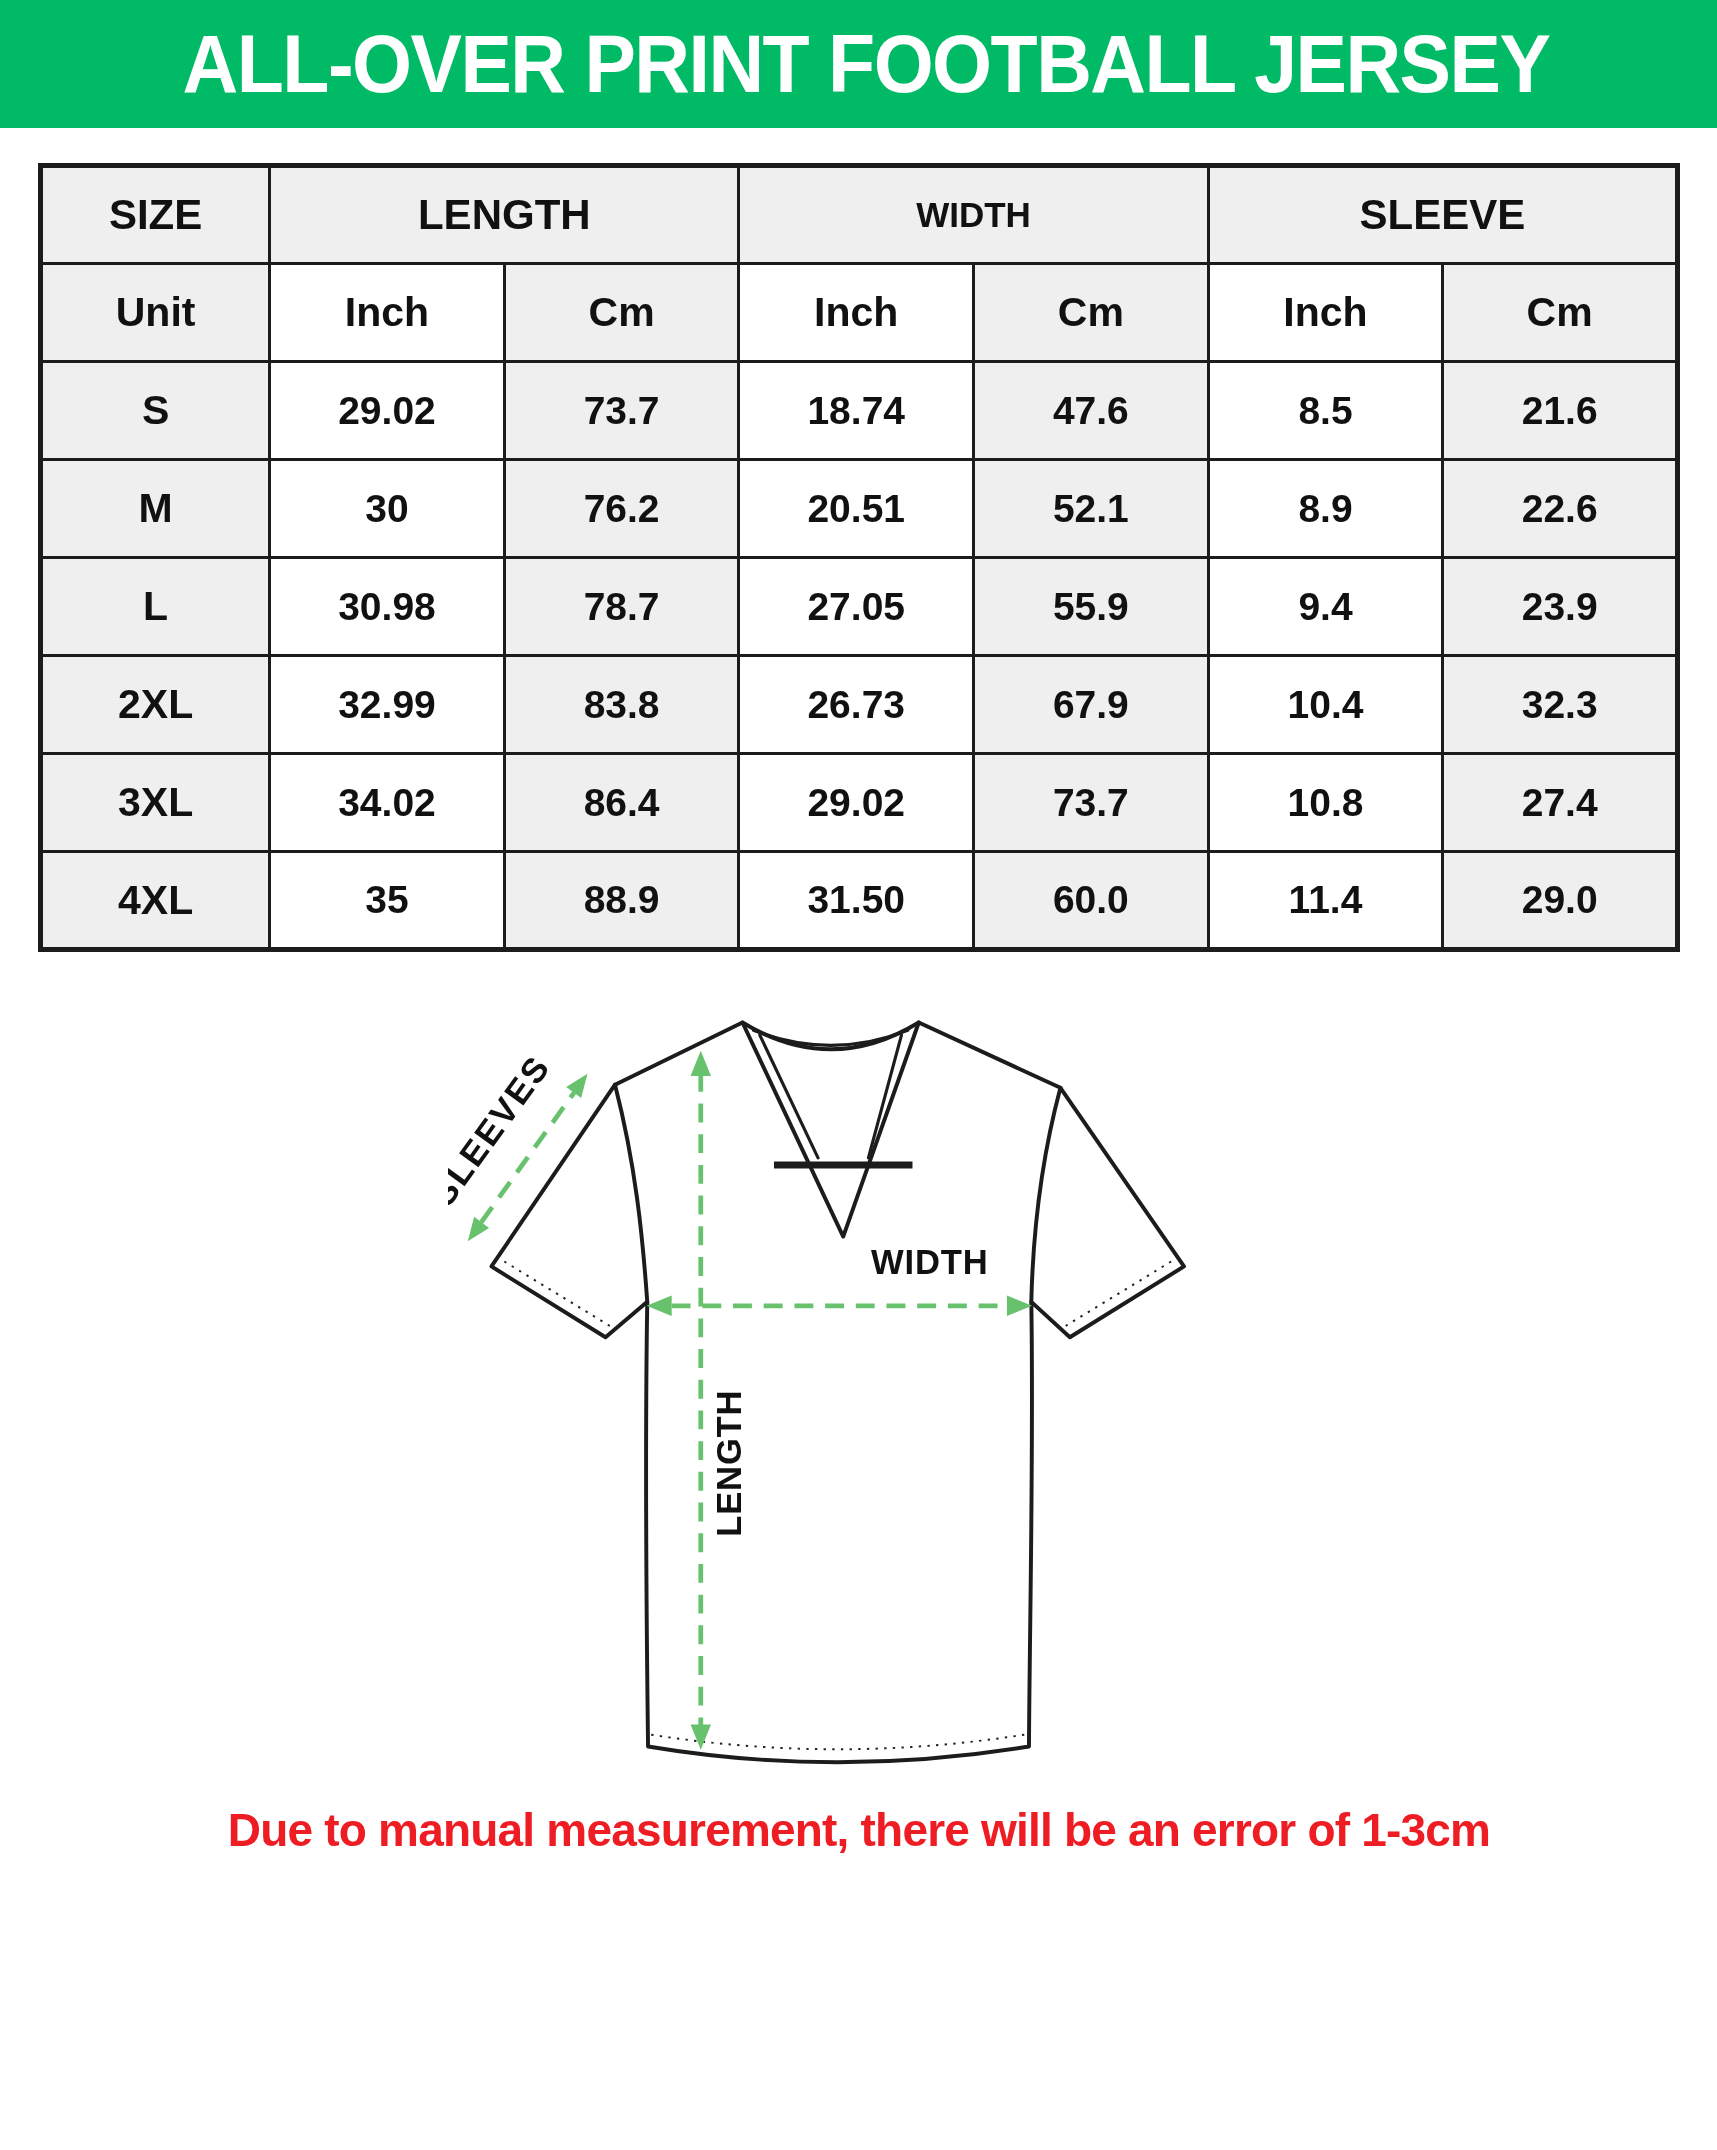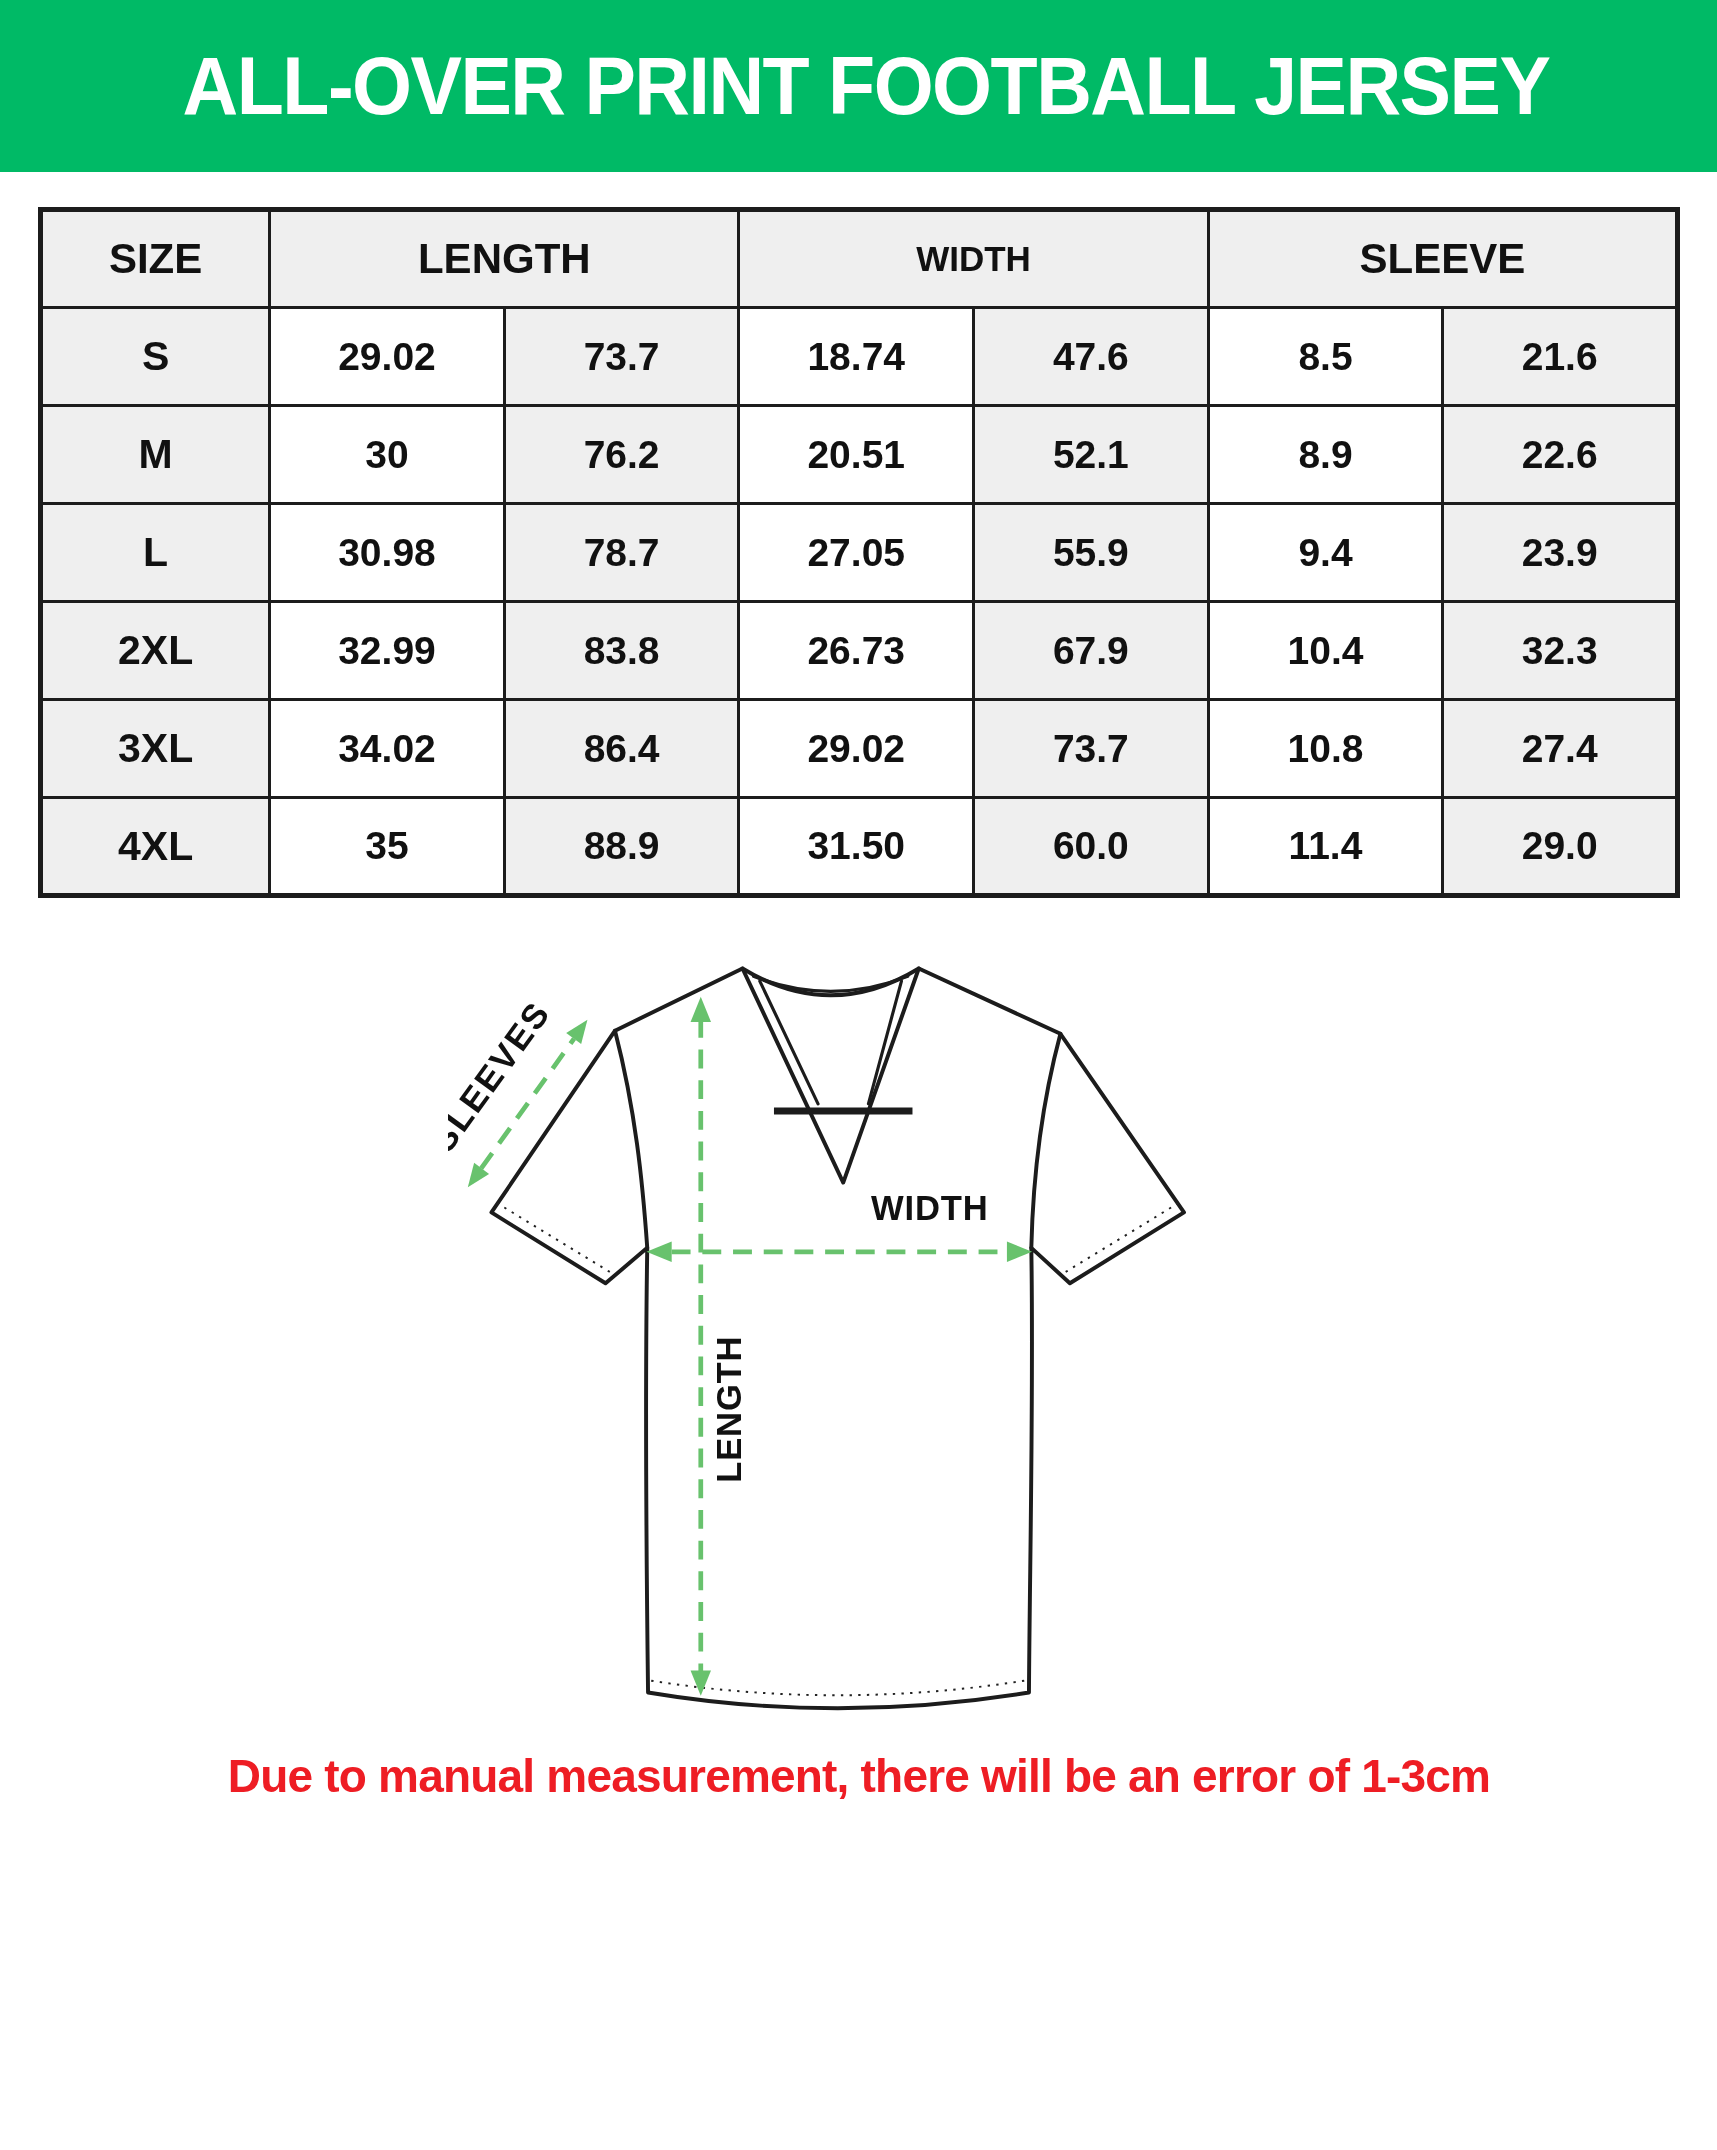--- a/index.html
+++ b/index.html
@@ -11,21 +11,21 @@
     --text-black:#111111;
   }
   *{box-sizing:border-box;}
   html,body{margin:0;padding:0;}
   body{
     width:1718px;height:2151px;background:#ffffff;
     font-family:"Liberation Sans","DejaVu Sans",sans-serif;
     color:var(--text-black);
   }
   .banner{
-    width:100%;height:172px;background:var(--banner-green);
+    width:100%;height:128px;background:var(--banner-green);
     display:flex;align-items:center;justify-content:center;padding-left:13px;
   }
   .banner h1{
     margin:0;color:#ffffff;font-size:82px;font-weight:bold;
     letter-spacing:-1.6px;transform:scaleX(.94);white-space:nowrap;
   }
   table.size-chart{
     border-collapse:collapse;table-layout:fixed;
     width:1642px;margin:35px 38px 0 38px;
     border:5.5px solid var(--line-black);
@@ -76,20 +76,29 @@
       <col style="width:14.333%">
       <col style="width:14.333%">
       <col style="width:14.333%">
   </colgroup>
   <thead>
     <tr class="group-row">
       <th>SIZE</th>
       <th colspan="2">LENGTH</th>
       <th colspan="2" class="small-head">WIDTH</th>
       <th colspan="2">SLEEVE</th>
+    </tr>
+    <tr class="unit-row cells">
+      <th>Unit</th>
+      <th>Inch</th>
+      <th>Cm</th>
+      <th>Inch</th>
+      <th>Cm</th>
+      <th>Inch</th>
+      <th>Cm</th>
     </tr>
   </thead>
   <tbody>
     <tr class="data-row cells">
       <td>S</td>
       <td>29.02</td>
       <td>73.7</td>
       <td>18.74</td>
       <td>47.6</td>
       <td>8.5</td>

